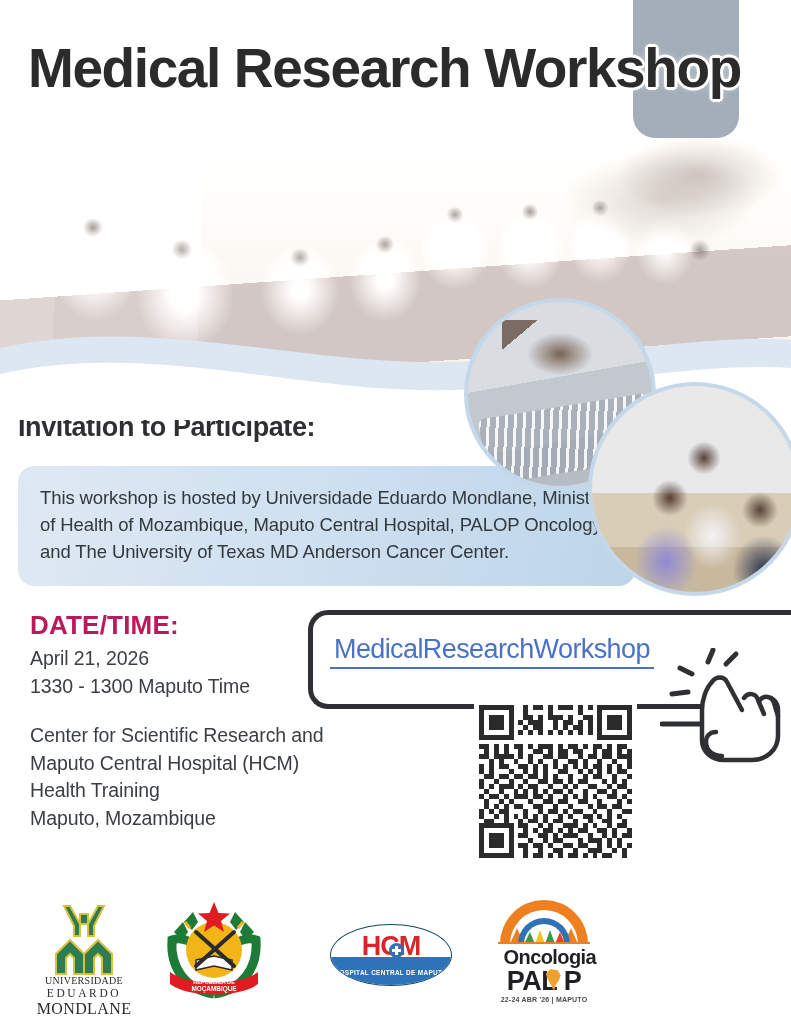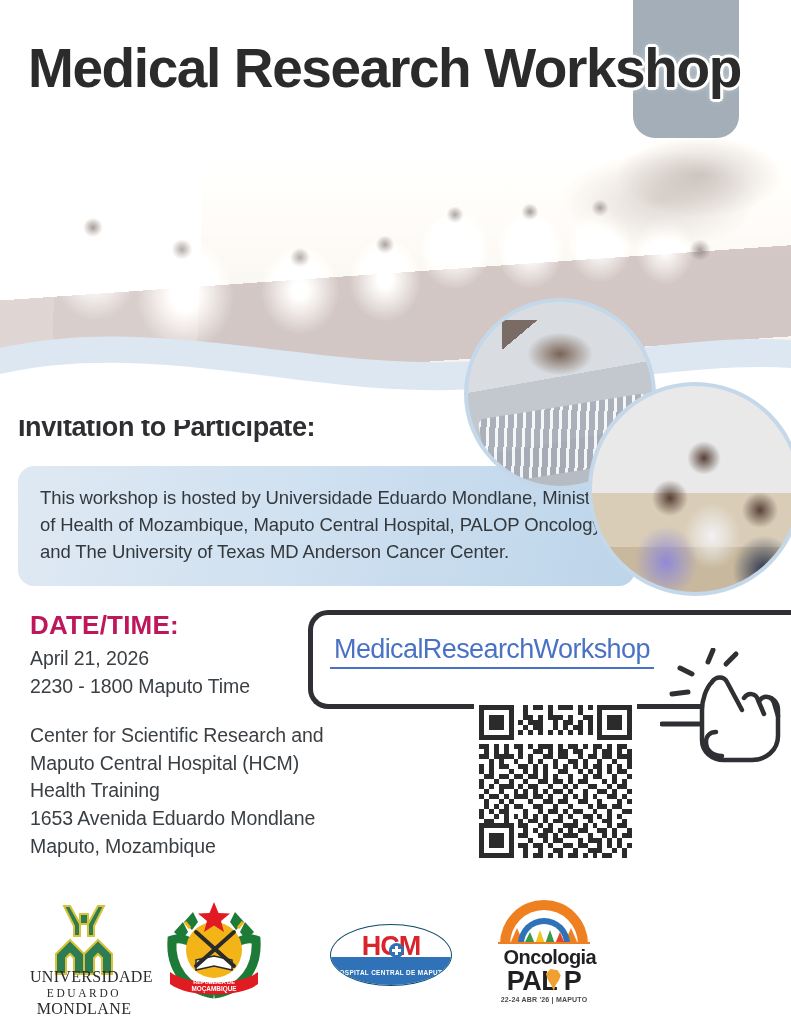--- a/index.html
+++ b/index.html
@@ -281,21 +281,21 @@
     height: 128px;
   }
   .logo { position: absolute; }
 
   .uem { left: 30px; top: 6px; width: 108px; height: 116px; }
   .uem-text {
     position: absolute; left: 0; bottom: 0; width: 108px;
     text-align: center; font-family: "Liberation Serif", serif;
     color: #2b2b2b; line-height: 1.14;
   }
-  .uem-text .l1 { font-size: 16px; letter-spacing: .3px; display: block; }
+  .uem-text .l1 { font-size: 10px; letter-spacing: .3px; display: block; }
   .uem-text .l2 { font-size: 11.5px; letter-spacing: 2.6px; display: block; }
   .uem-text .l3 { font-size: 16px; letter-spacing: .4px; display: block; font-weight: 400; }
 
   .moz { left: 160px; top: 2px; width: 108px; height: 112px; }
 
   .hcm { left: 330px; top: 28px; width: 122px; height: 62px; }
   .hcm-oval {
     position: absolute; inset: 0;
     border: 1px solid #0c4a6e;
     border-radius: 50%;
@@ -392,28 +392,27 @@
 
   <div class="section-heading invite-heading">Invitation to Participate:</div>
 
   <div class="invite-box">
     <p>This workshop is hosted by Universidade Eduardo Mondlane, Ministry of Health of Mozambique, Maputo Central Hospital, PALOP Oncology and The University of Texas MD Anderson Cancer Center.</p>
   </div>
 
   <div class="datetime-block">
     <div class="label-heading">DATE/TIME:</div>
     <div class="body-line">April 21, 2026</div>
-    <div class="body-line">2230 - 1800 Maputo Time</div>
+    <div class="body-line">1330 - 1300 Maputo Time</div>
   </div>
 
   <div class="location-block">
     <div class="body-line">Center for Scientific Research and</div>
     <div class="body-line">Maputo Central Hospital (HCM)</div>
     <div class="body-line">Health Training</div>
-    <div class="body-line">1653 Avenida Eduardo Mondlane</div>
     <div class="body-line">Maputo, Mozambique</div>
   </div>
 
   <div class="link-frame"></div>
   <a class="link-text" href="#">MedicalResearchWorkshop</a>
 
   <div class="qr-code">
     <svg viewBox="0 0 33 33" width="163" height="163" shape-rendering="crispEdges">
       <rect width="33" height="33" fill="#ffffff"></rect>
       <g fill="#2b2b2b">

